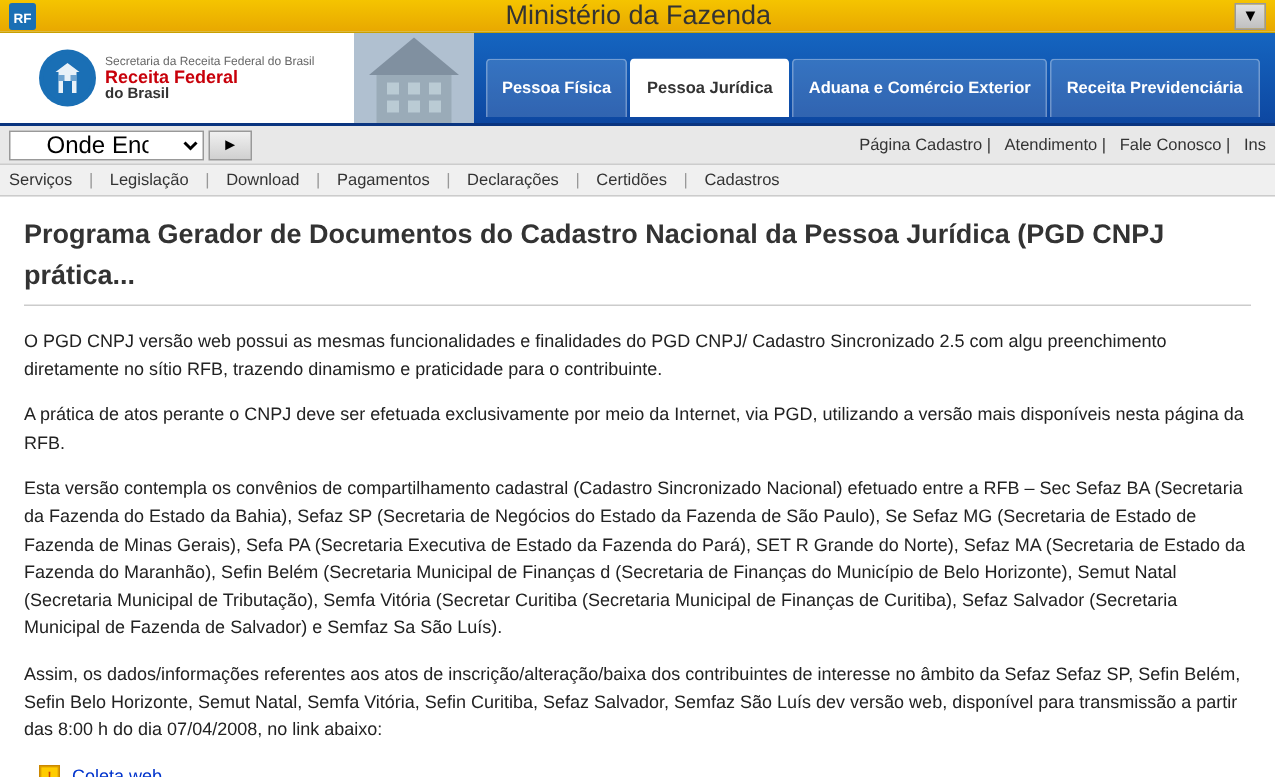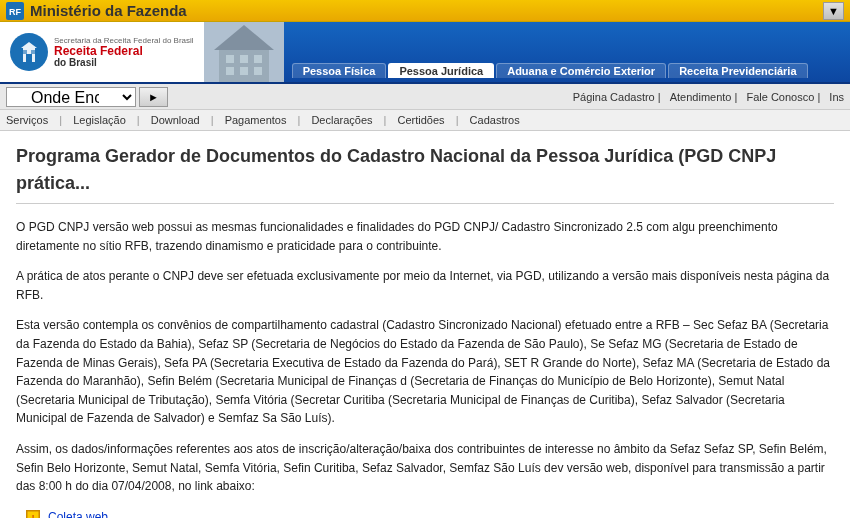--- a/index.html
+++ b/index.html
@@ -12,22 +12,23 @@
       height: 22px; padding: 0 6px;
       border-bottom: 1px solid #c8a000;
     }
     .top-bar-logo {
       width: 18px; height: 18px; margin-right: 6px;
       background: #1a6fb5; border-radius: 2px;
       display: flex; align-items: center; justify-content: center;
       font-size: 9px; color: white; font-weight: bold;
     }
     .top-bar-title {
-      font-size: 15px; font-weight: bold; color: #333;
+      font-size: 18px; font-weight: normal; color: #333;
       flex: 1;
+      text-align: center;
     }
     .destaques-select {
       background: #fff; border: 1px solid #999;
       font-size: 11px; padding: 1px 4px; height: 18px;
       width: 160px;
     }
     .destaques-btn {
       background: linear-gradient(to bottom, #e0e0e0, #c0c0c0);
       border: 1px solid #999; height: 18px; padding: 0 4px;
       cursor: pointer; font-size: 11px; margin-left: 2px;
@@ -35,21 +36,21 @@
 
     
     .header-area {
       background: linear-gradient(to bottom, #1565c0, #0d47a1);
       display: flex; align-items: stretch;
       height: 62px; border-bottom: 2px solid #0a3580;
     }
     .header-logo-area {
       background: #fff;
       display: flex; align-items: center; justify-content: center;
-      padding: 4px 10px;
+      padding: 4px 26px;
       min-width: 180px;
     }
     .receita-logo {
       display: flex; align-items: center; gap: 6px;
     }
     .logo-icon {
       width: 38px; height: 38px;
       background: #1a6fb5; border-radius: 50%;
       display: flex; align-items: center; justify-content: center;
       font-size: 16px; color: white; font-weight: bold;
@@ -68,21 +69,21 @@
 
     .header-nav {
       flex: 1;
       display: flex; flex-direction: column;
       justify-content: flex-end; padding: 0 8px 4px 8px;
     }
     .header-nav-tabs {
       display: flex; gap: 2px; justify-content: flex-start;
     }
     .nav-tab {
-      padding: 1px 10px;
+      padding: 13px 10px;
       font-size: 11px; font-weight: bold;
       cursor: pointer; border-radius: 3px 3px 0 0;
       color: #fff;
       background: rgba(255,255,255,0.15);
       border: 1px solid rgba(255,255,255,0.3);
       border-bottom: none;
       text-decoration: none;
     }
     .nav-tab.active { background: #fff; color: #333; }
 

